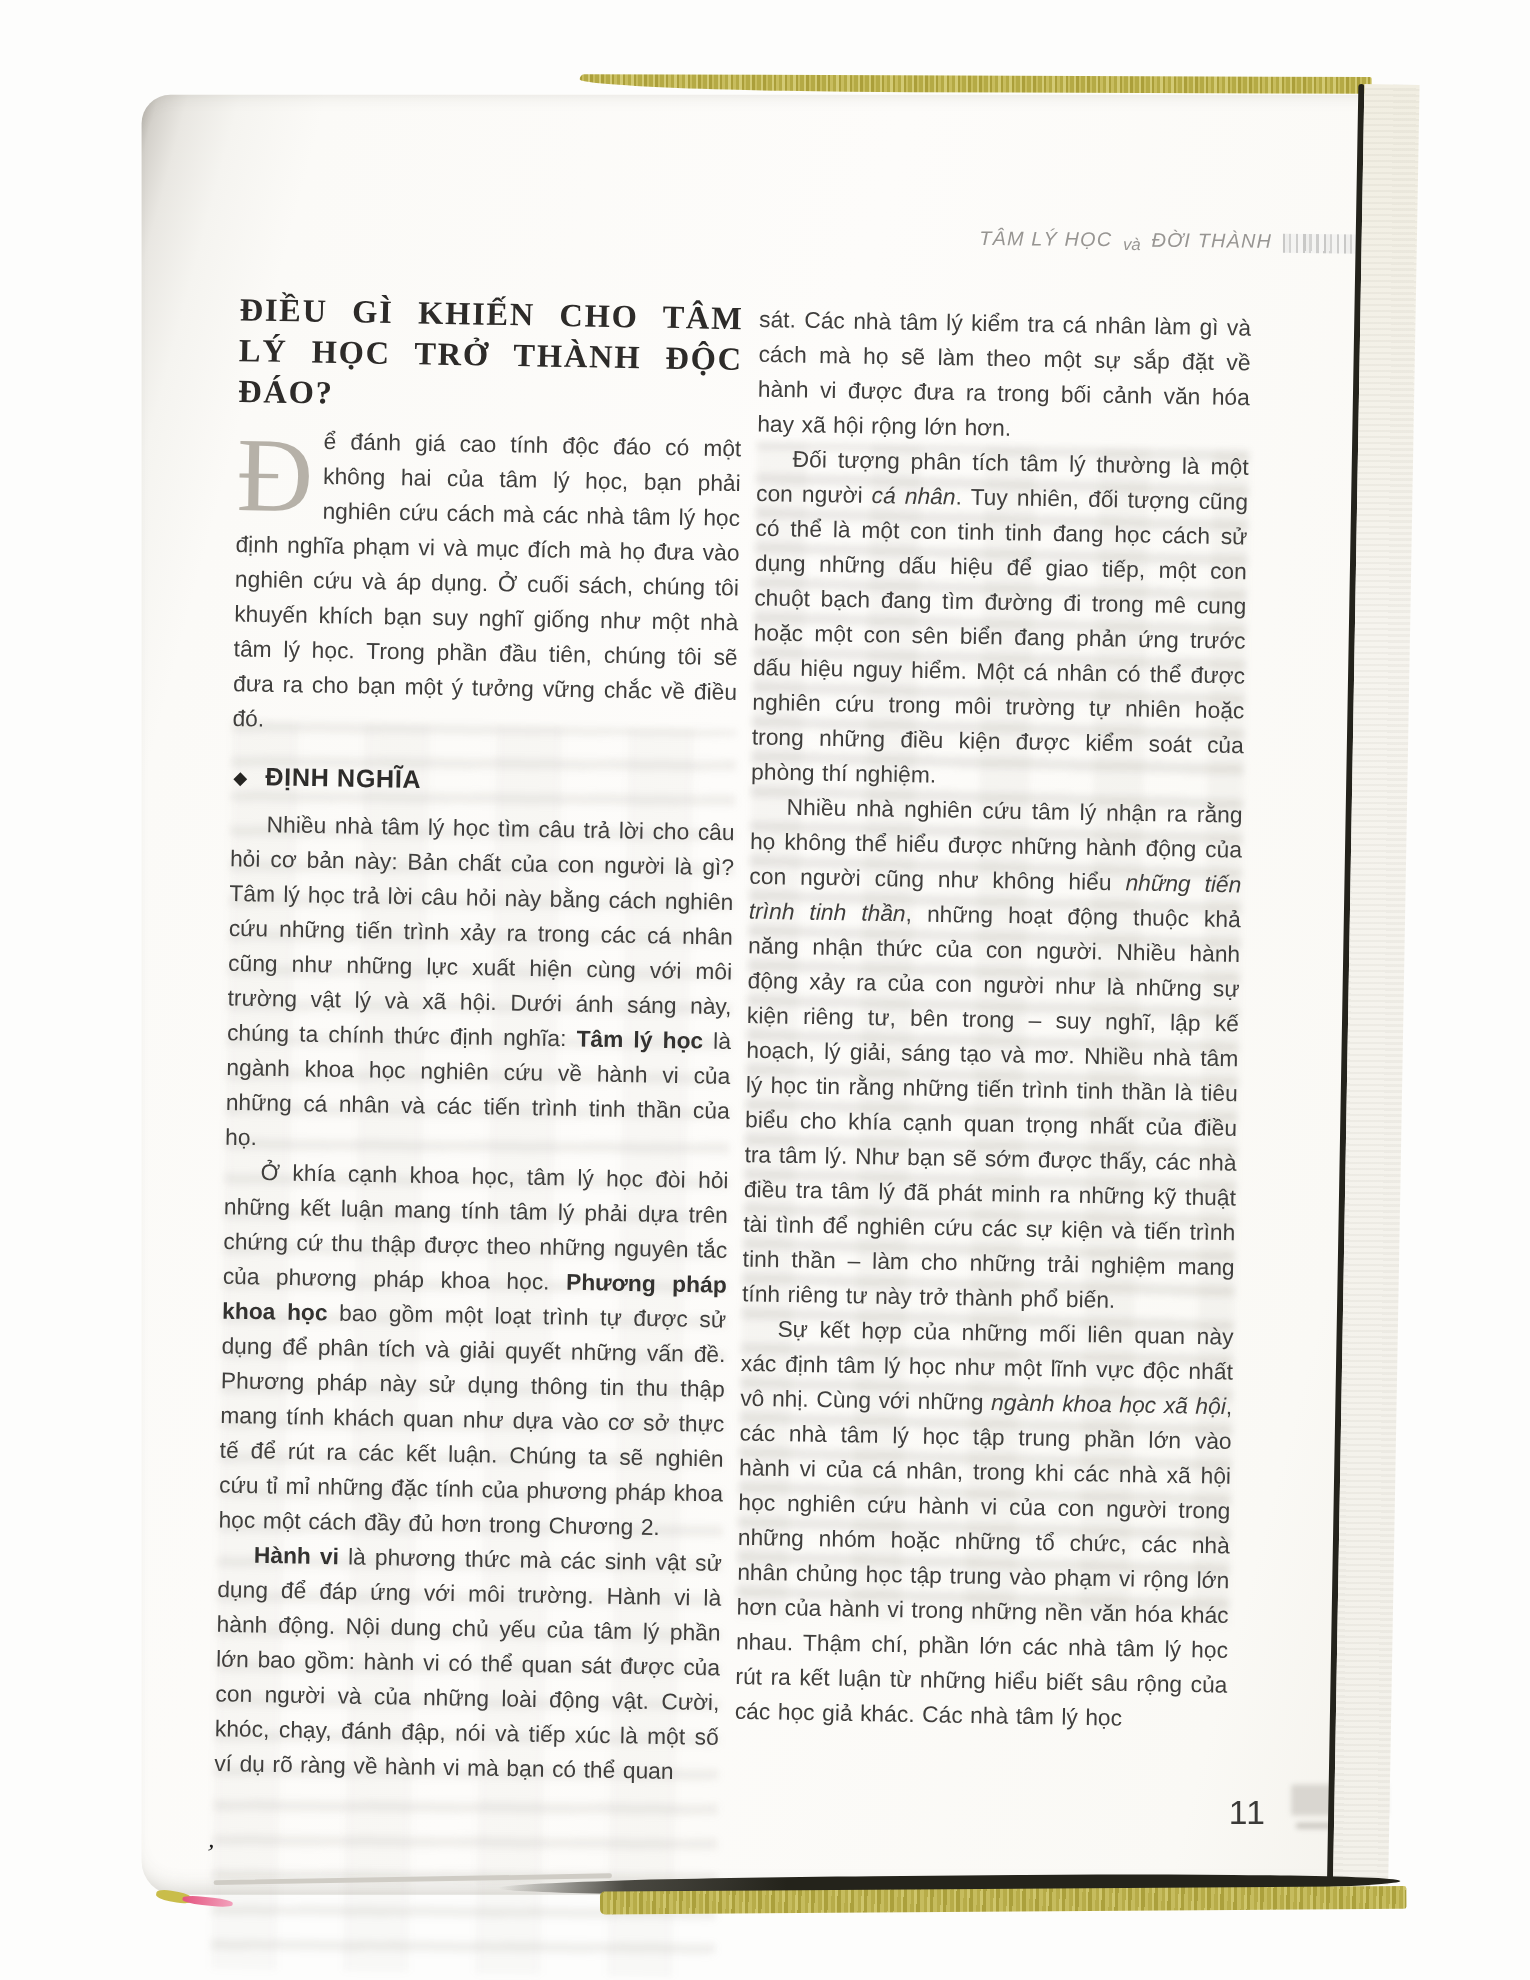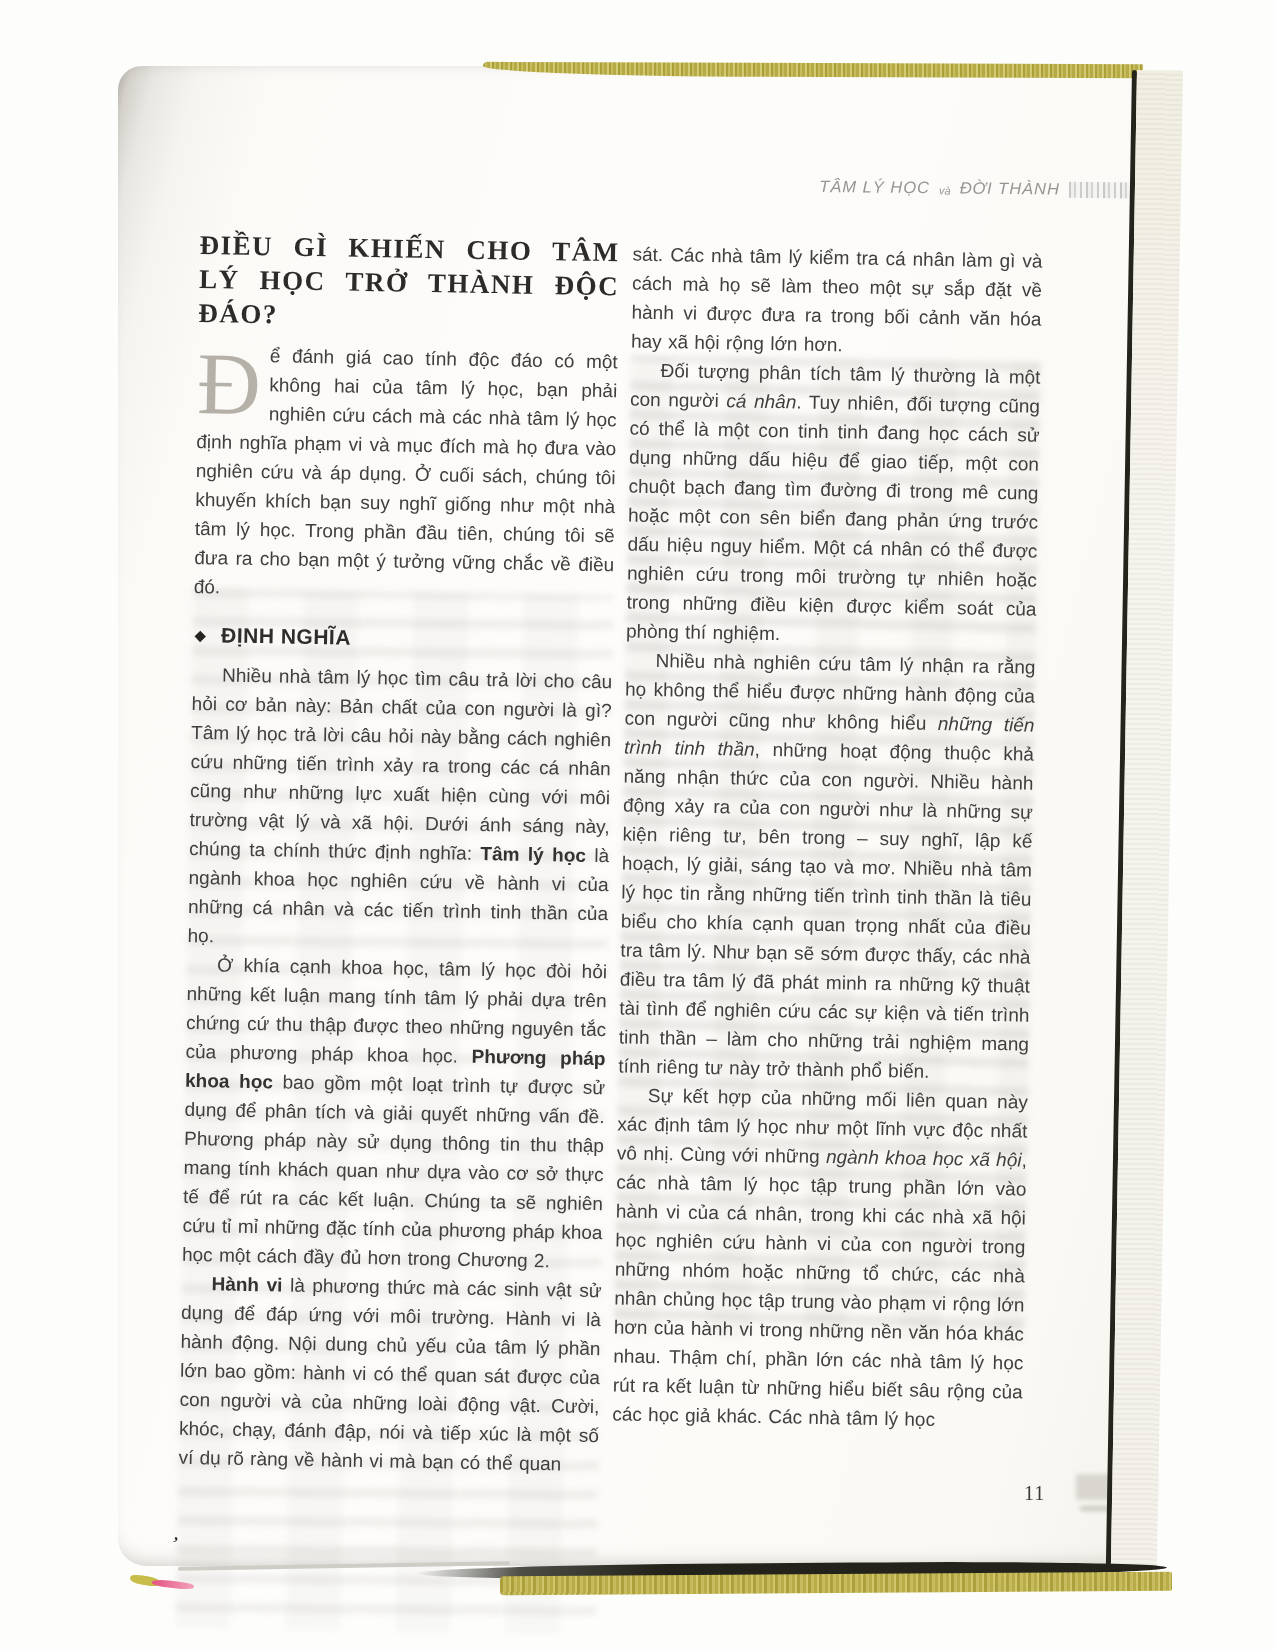--- a/index.html
+++ b/index.html
@@ -6,21 +6,21 @@
   body{
     width:1275px;height:1650px;
     background:#fdfdfc;
     font-family:"Liberation Sans",sans-serif;
     position:relative;overflow:hidden;
   }
   .photo{position:absolute;inset:0;}
 
   
   .page{
-    position:absolute;left:118px;top:66px;width:1024px;height:1500px;
+    position:absolute;left:118px;top:79px;width:1024px;height:1500px;
     background:linear-gradient(105deg,
       #b3afa8 0px,#d4d1cb 14px,#e9e7e2 38px,#f5f4f0 80px,
       #fbfaf7 150px,#fdfcfa 45%,#faf9f5 88%,#f4f2ec 100%);
     border-radius:24px 4px 8px 28px;
     box-shadow:inset 0 -16px 20px -16px rgba(70,66,54,.30),
                inset 0 10px 14px -12px rgba(120,116,104,.25);
   }
 
   
   .top-edge{
@@ -73,21 +73,21 @@
   }
 
   
   .running-header{
     position:absolute;left:560px;top:112px;width:455px;
     display:flex;justify-content:flex-end;align-items:center;gap:9px;
     transform:rotate(.6deg);
     color:#979592;font-style:italic;letter-spacing:1px;
     font-size:16.5px;font-family:"Liberation Sans",sans-serif;
   }
-  .rh-connector{font-size:11px;position:relative;top:2px;letter-spacing:0;}
+  .rh-connector{font-size:14px;position:relative;top:2px;letter-spacing:0;}
   .rh-hatch{
     display:inline-block;width:64px;height:16px;opacity:.55;
     background:repeating-linear-gradient(90deg,#9f9f9f 0 2px,#e6e6e6 2px 5px,#b3b3b3 5px 7px,#efefef 7px 11px,#a8a8a8 11px 13px,#f2f2f2 13px 17px);
   }
 
   
   .columns{
     position:absolute;left:82px;top:162px;width:845px;height:1320px;
     transform:rotate(1deg);transform-origin:0 0;
   }
@@ -136,21 +136,21 @@
 
   .section-heading{
     display:flex;align-items:center;gap:15px;
     margin:22px 0 13px 2px;
     font-weight:bold;font-size:21px;letter-spacing:.5px;color:#2e2d2b;
   }
   .diamond-icon{font-size:14px;color:#262522;line-height:1;}
 
   .page-number{
     position:absolute;left:906px;top:1416px;
-    font-size:20px;letter-spacing:1px;color:#3b3a38;font-family:Liberation Serif, serif;
+    font-size:28px;letter-spacing:1px;color:#3b3a38;
   }
   .smudge{
     position:absolute;left:958px;top:1408px;width:80px;height:26px;
     background:#d9d6d0;filter:blur(2px);border-radius:2px;
   }
   .smudge:after{
     content:"";position:absolute;left:4px;top:32px;width:72px;height:5px;
     background:#ccc9c2;border-radius:2px;
   }
 </style>

